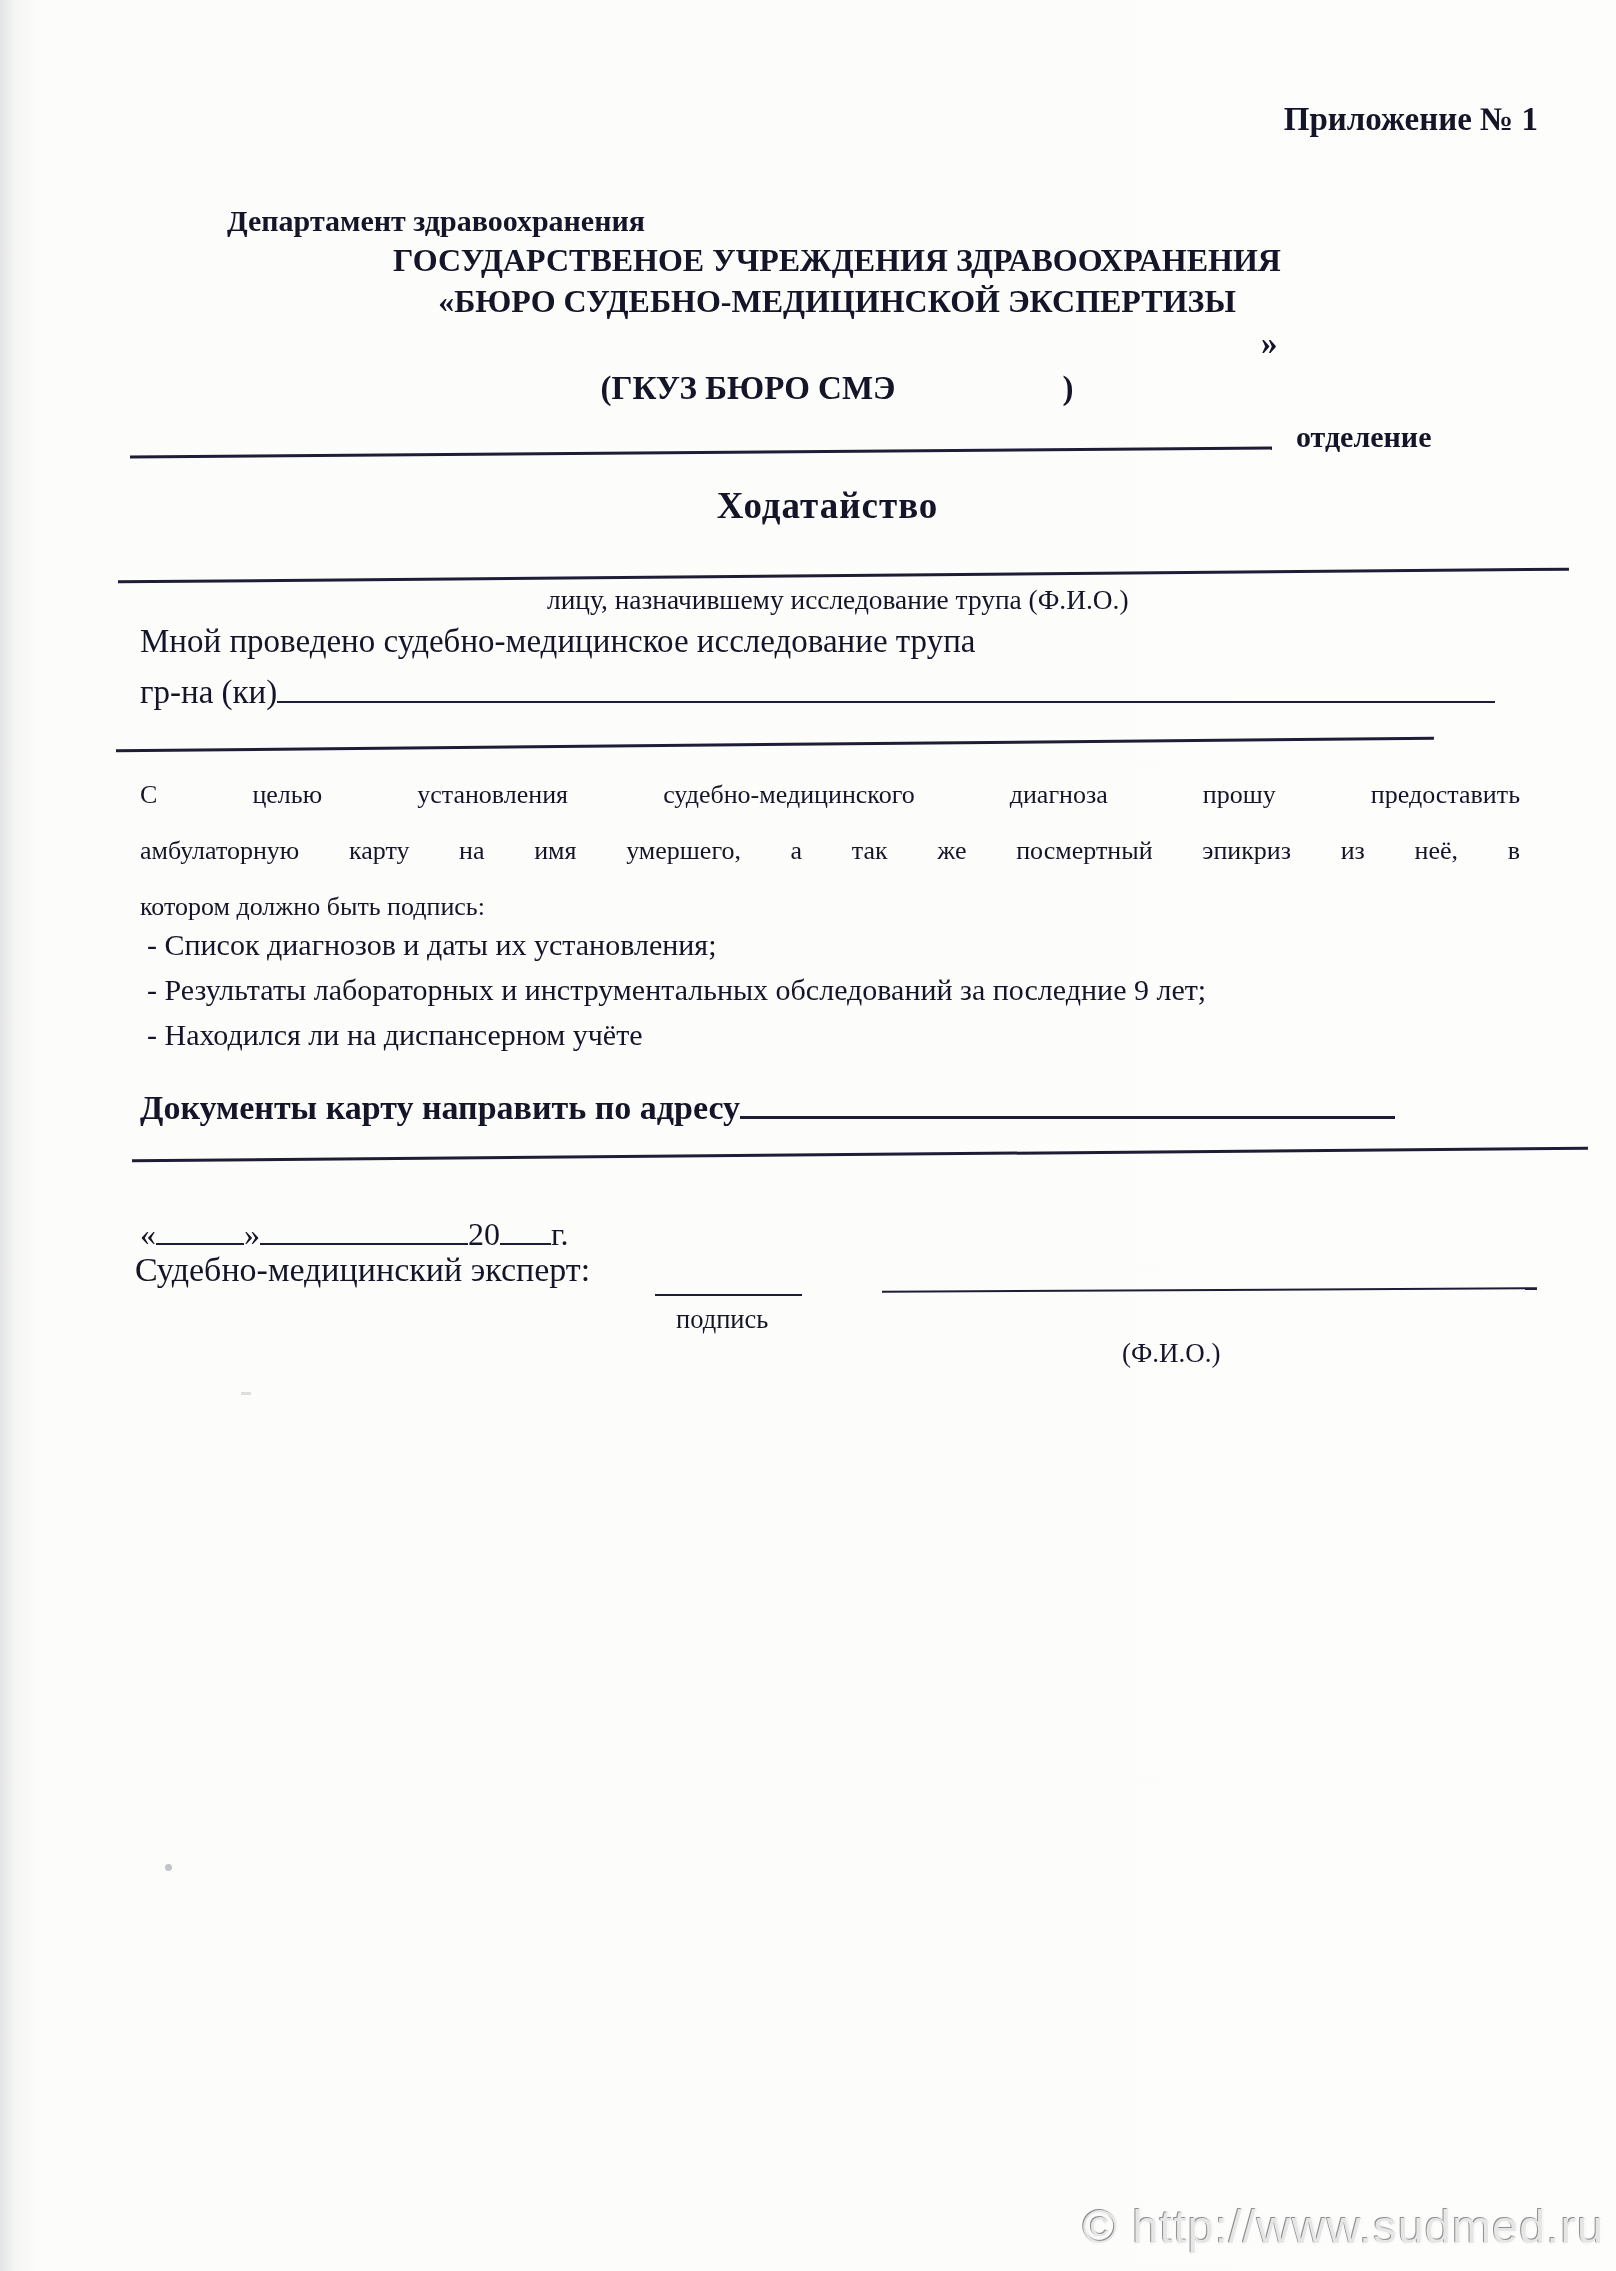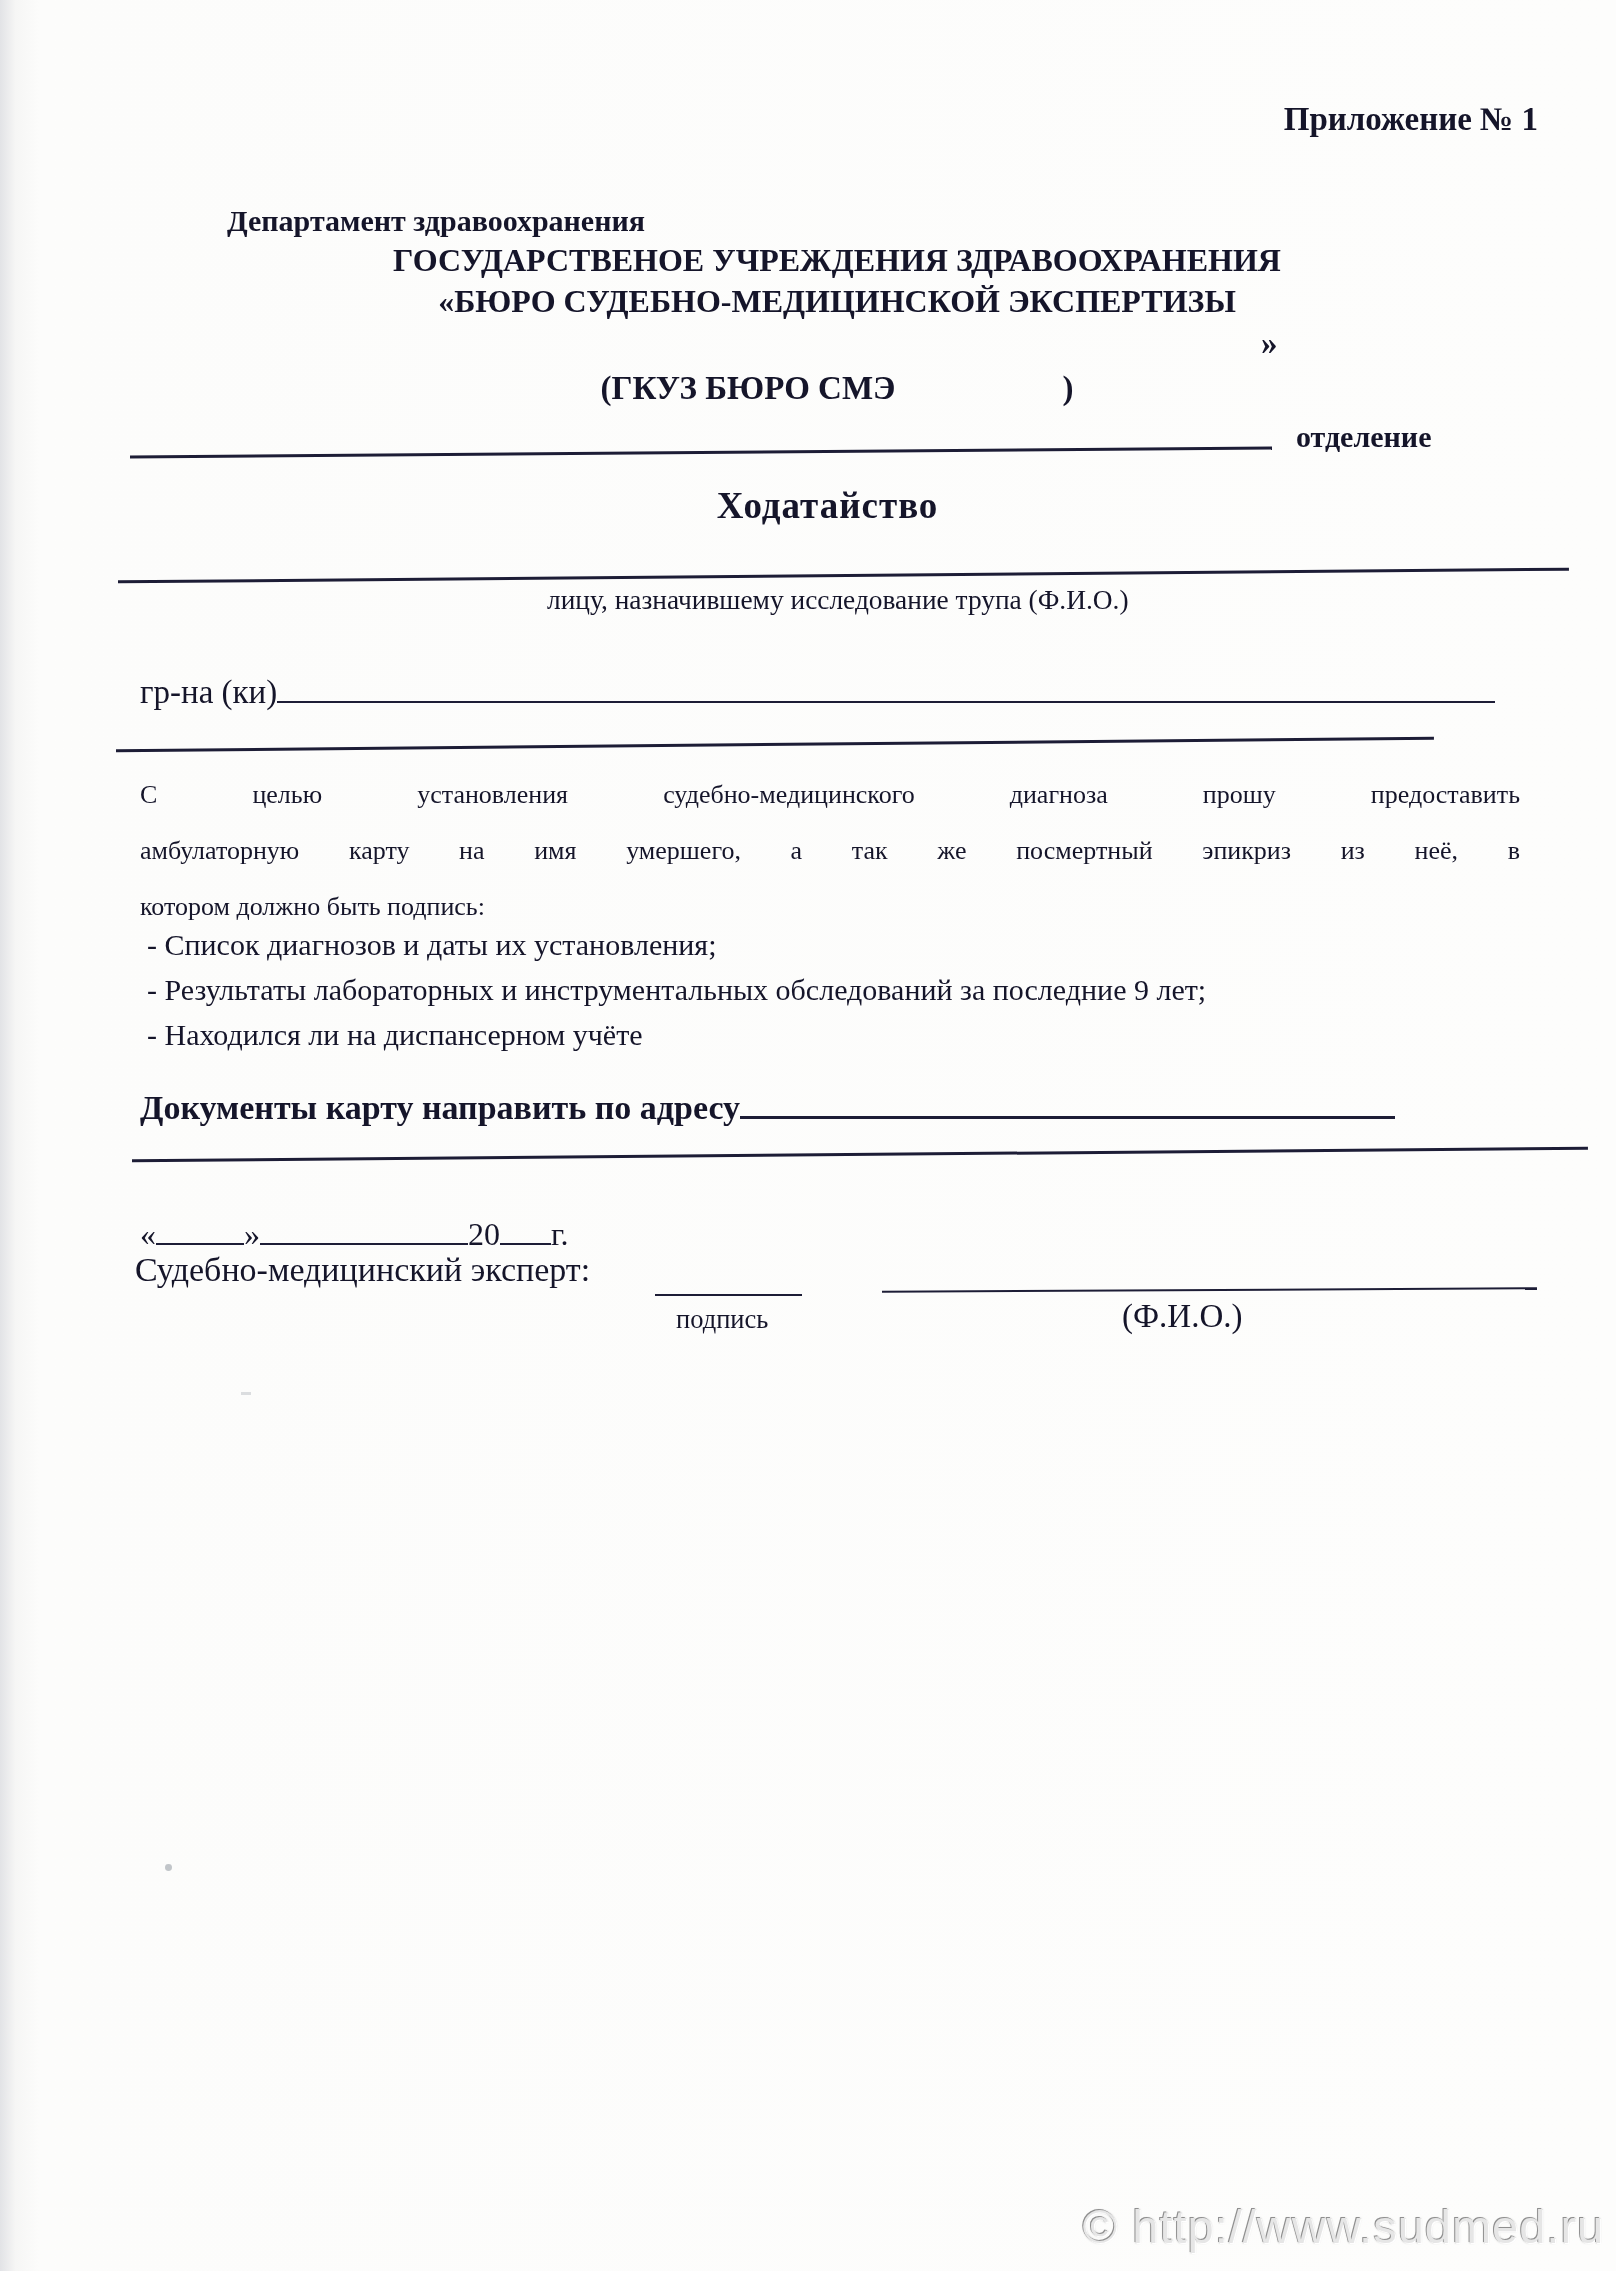--- a/index.html
+++ b/index.html
@@ -39,21 +39,21 @@
   .bullets{top:922px;left:147px;font-size:30px;line-height:45px;}
   .sendto{top:1084px;left:140px;font-size:34px;white-space:nowrap;}
   .sendto .blank{width:655px;border-bottom-width:3.9px;}
   .rule4{left:132px;top:1153px;width:1456px;transform:rotate(-0.5deg);}
   .dateline{top:1213px;left:140px;font-size:32px;white-space:nowrap;}
   .dateline .blank{border-bottom-width:2.9px;}
   .expert{top:1251px;left:135px;font-size:34px;}
   .sig-rule{left:655px;top:1294px;width:147px;border-top-width:2.9px;}
   .fio-rule{left:882px;top:1289px;width:655px;border-top-width:2.9px;transform:rotate(-0.3deg);}
   .sig-caption{top:1304px;left:676px;font-size:26.5px;}
-  .fio-caption{top:1298px;left:1122px;font-size:33px;}
+  .fio-caption{top:1338px;left:1122px;font-size:27px;}
   .speck1{top:1864px;left:165px;width:6.9px;height:6.9px;background:#9aa0a8;border-radius:50%;opacity:.6;}
   .speck2{top:1392px;left:241px;width:9.8px;height:2.9px;background:#b9bec4;opacity:.5;}
   .watermark{
     top:2199px;right:11.8px;
     font-family:"Liberation Sans","DejaVu Sans",sans-serif;
     font-size:47px;letter-spacing:1px;
     color:#e6e6e6;
     text-shadow:-1px -1px 0 #8f8f8f,1px 1px 0 #ffffff,0 0 2px #a8a8a8;
   }
 </style>
@@ -72,20 +72,21 @@
   <div class="abs center abbrev b"><span>(ГКУЗ БЮРО СМЭ</span><span class="gap-in-abbrev"></span><span>)</span></div>
 
   <div class="rule dept-rule"></div>
   <div class="abs dept-label b">отделение</div>
 
   <div class="abs center title b">Ходатайство</div>
 
   <div class="rule rule2"></div>
   <div class="abs hint">лицу, назначившему исследование трупа (Ф.И.О.)</div>
 
+  <div class="abs line1">Мной проведено судебно-медицинское исследование трупа</div>
 
   <div class="abs grna"><span>гр-на (ки)</span><span class="blank"></span></div>
 
   <div class="rule rule3"></div>
 
   <div class="abs para">
     <div class="just">С целью установления судебно-медицинского диагноза прошу предоставить</div>
     <div class="just">амбулаторную карту на имя умершего, а так же посмертный эпикриз из неё, в</div>
     <div>котором должно быть подпись:</div>
   </div>

